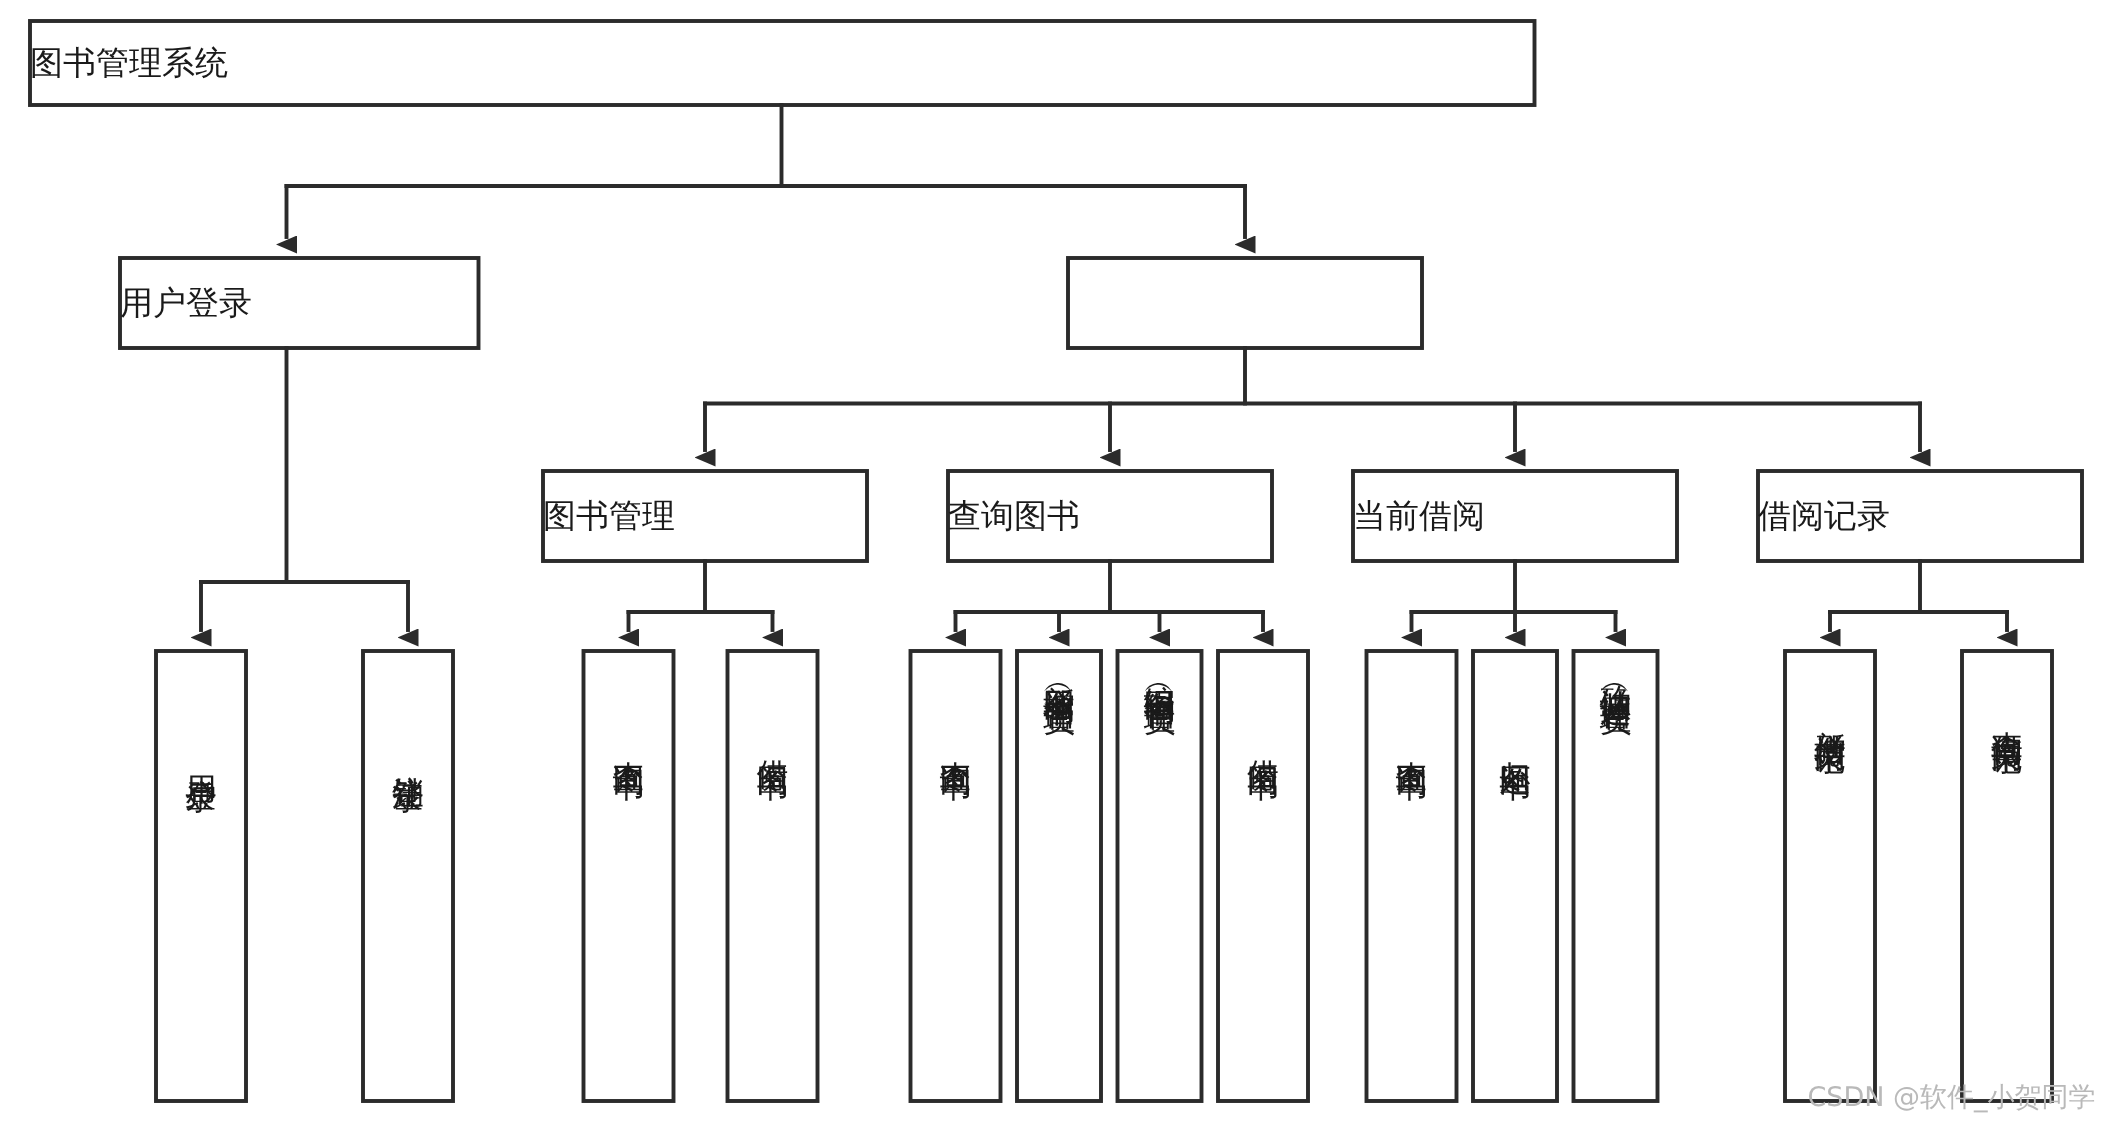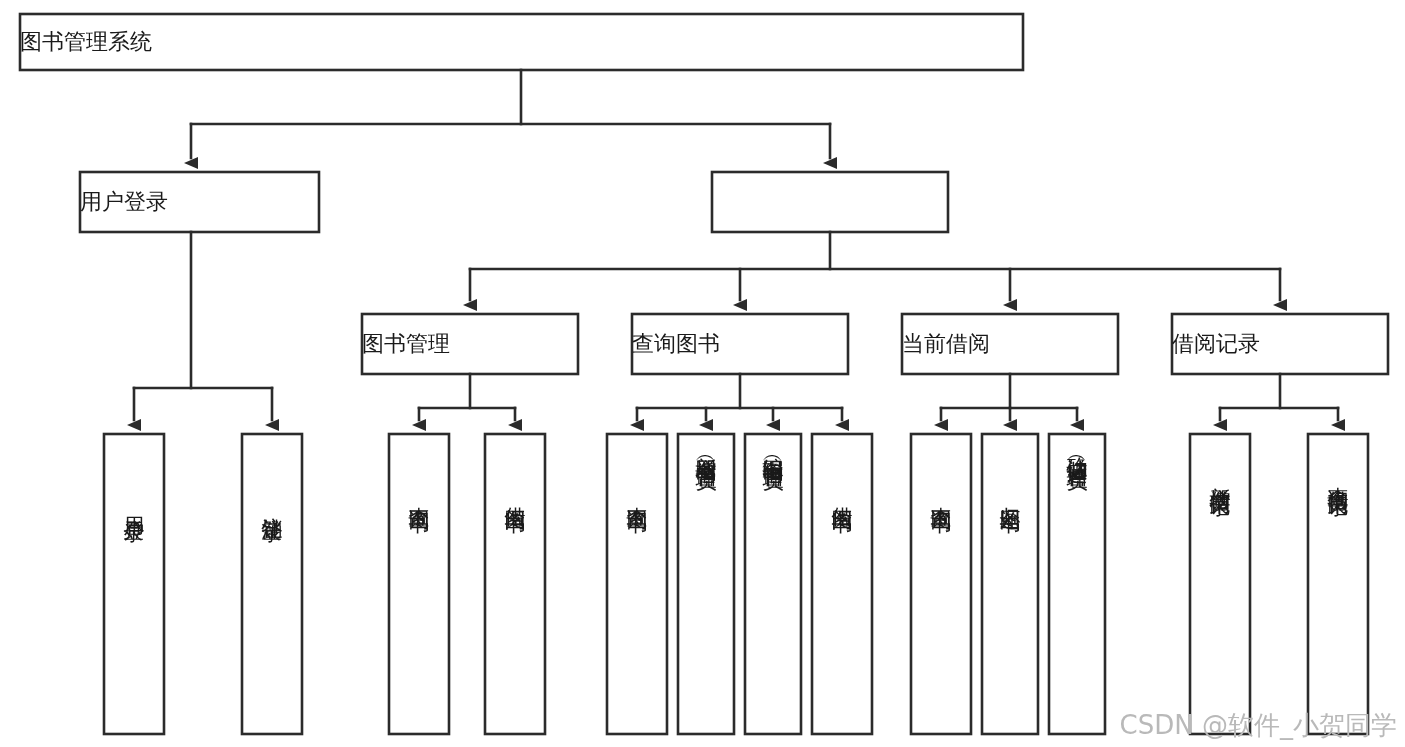--- a/index.html
+++ b/index.html
@@ -69,21 +69,21 @@
     font-family: "DejaVu Sans", "Liberation Sans", sans-serif;
     font-size: 22px;
     color: #1a1a1a;
     white-space: nowrap;
   }
   #watermark {
     position: absolute;
     right: 8px;
     bottom: 4px;
     font-family: "DejaVu Sans", "Liberation Sans", sans-serif;
-    font-size: 26px;
+    font-size: 18px;
     color: #b9b9b9;
     white-space: nowrap;
     user-select: none;
   }
 </style>
 </head>
 <body>
 
 <div id="diagram-root">
 

